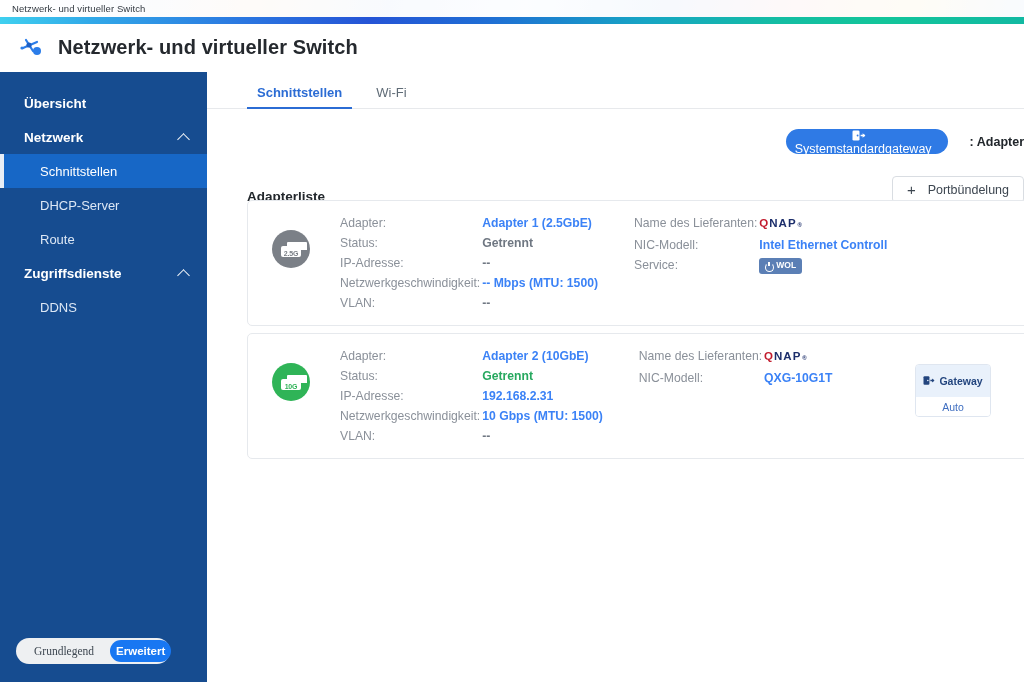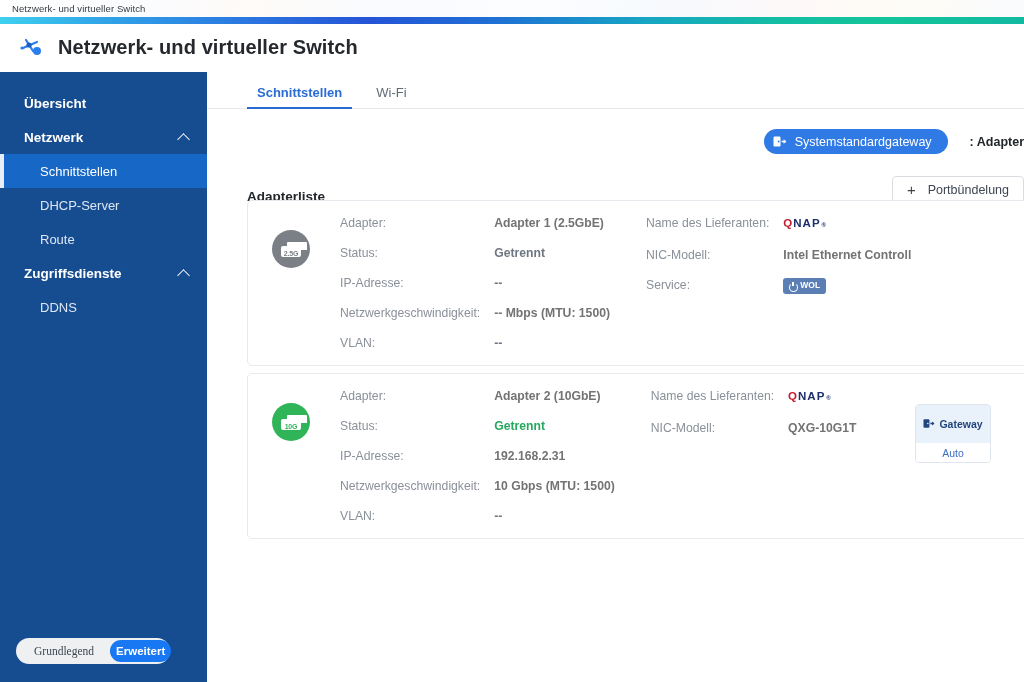--- a/index.html
+++ b/index.html
@@ -227,20 +227,21 @@
   #gateway-chip {
     height: 25px;
     border-radius: 13px;
     background: #2f7ae5;
     color: #ffffff;
     display: flex;
     align-items: center;
     padding: 0 16px 0 9px;
     font-size: 12.5px;
     cursor: pointer;
+    flex-direction: column;
   }
   #gateway-chip .gw-icon { margin-right: 8px; display: flex; }
   #gateway-colon-label {
     font-size: 12.5px;
     font-weight: bold;
     color: #22272c;
     margin-left: 22px;
   }
 
   
@@ -333,34 +334,33 @@
     font-size: 7px;
     font-weight: bold;
     letter-spacing: -.2px;
   }
 
   .kv-col {
     display: grid;
     grid-template-columns: auto auto;
     align-content: start;
     row-gap: 2px;
-    gap: 12px;
   }
   .kv-col.left  { margin-left: 30px; flex: 0 0 auto; }
   .kv-col.right { margin-left: 36px; flex: 0 0 auto; }
   .kv-label {
     font-size: 12.2px;
     color: #8a9099;
     white-space: nowrap;
     line-height: 18px;
   }
   .kv-value {
     font-size: 12.2px;
     font-weight: bold;
-    color: #737373;
+    color: #3b82f6;
     white-space: nowrap;
     line-height: 18px;
     padding-left: 2px;
   }
   .kv-value.muted { color: #6f7782; font-weight: bold; }
   .kv-value.ok    { color: #27a85f; }
   .kv-value.dash  { color: #6f7782; }
 
   
   .qnap-logo {
@@ -427,21 +427,21 @@
     cursor: pointer;
   }
   .gateway-box .gb-top {
     background: #e9f1fb;
     color: #23457e;
     font-size: 10.5px;
     font-weight: bold;
     display: flex;
     align-items: center;
     justify-content: center;
-    height: 38px;
+    height: 32px;
     gap: 4px;
   }
   .gateway-box .gb-bottom {
     color: #3f6ec0;
     font-size: 10.5px;
     display: flex;
     align-items: center;
     justify-content: center;
     height: 19px;
     background: #ffffff;

